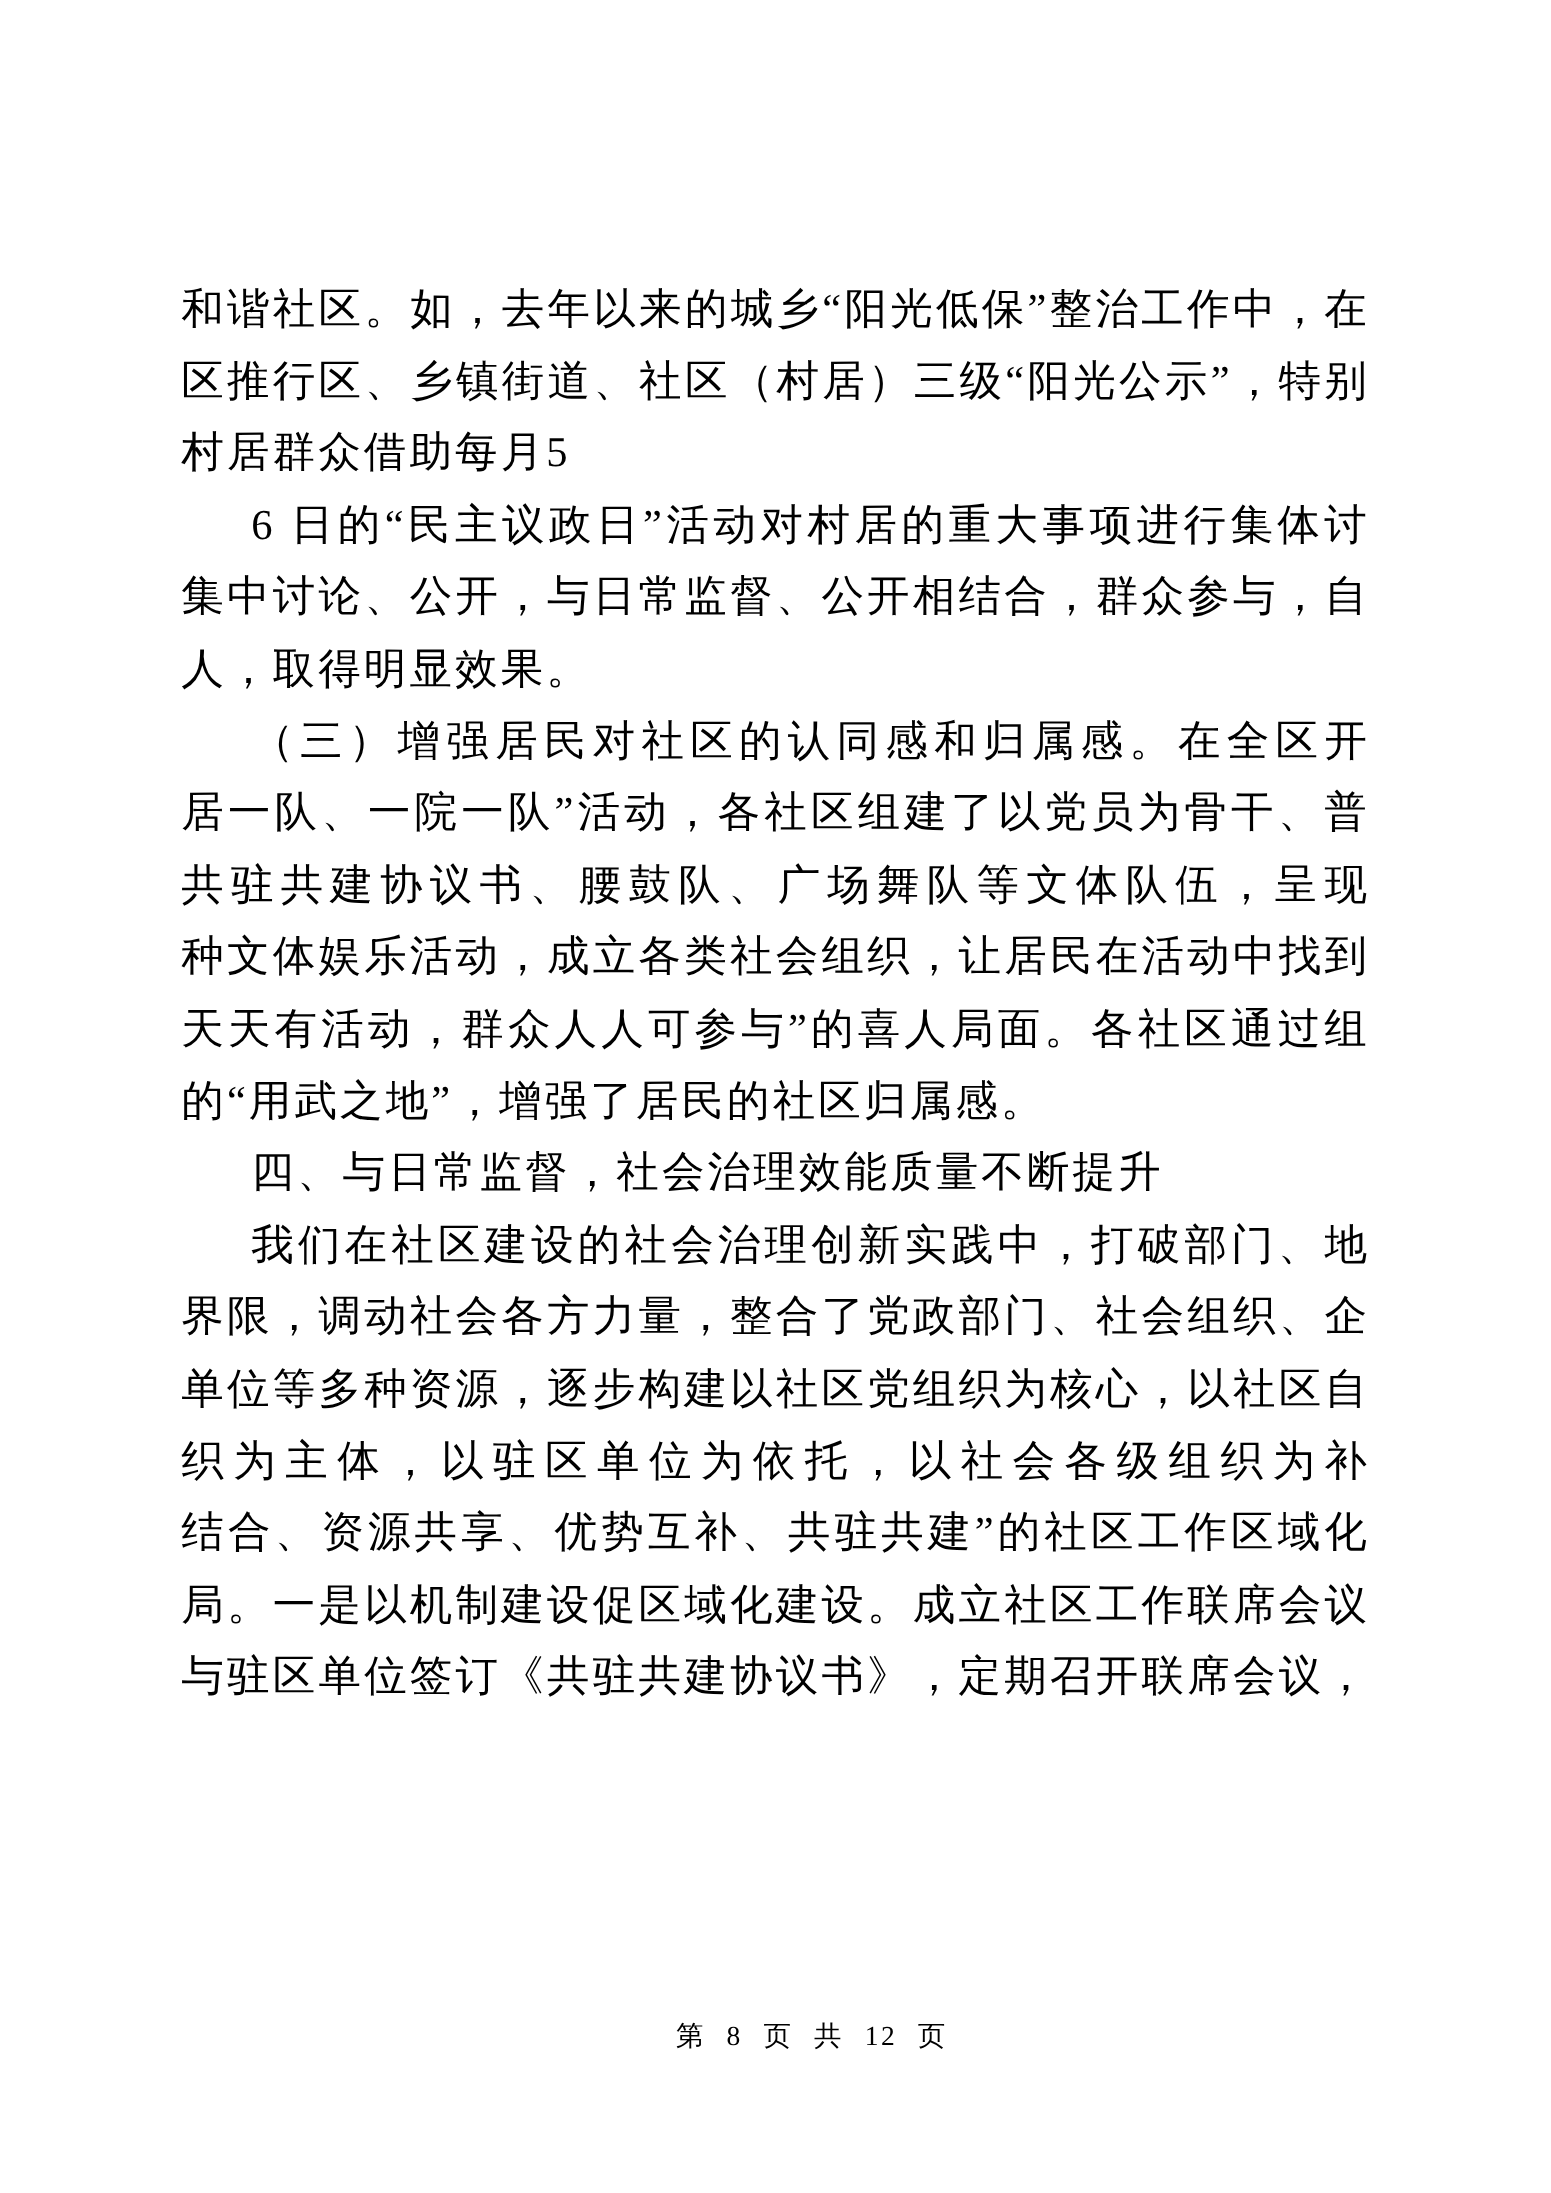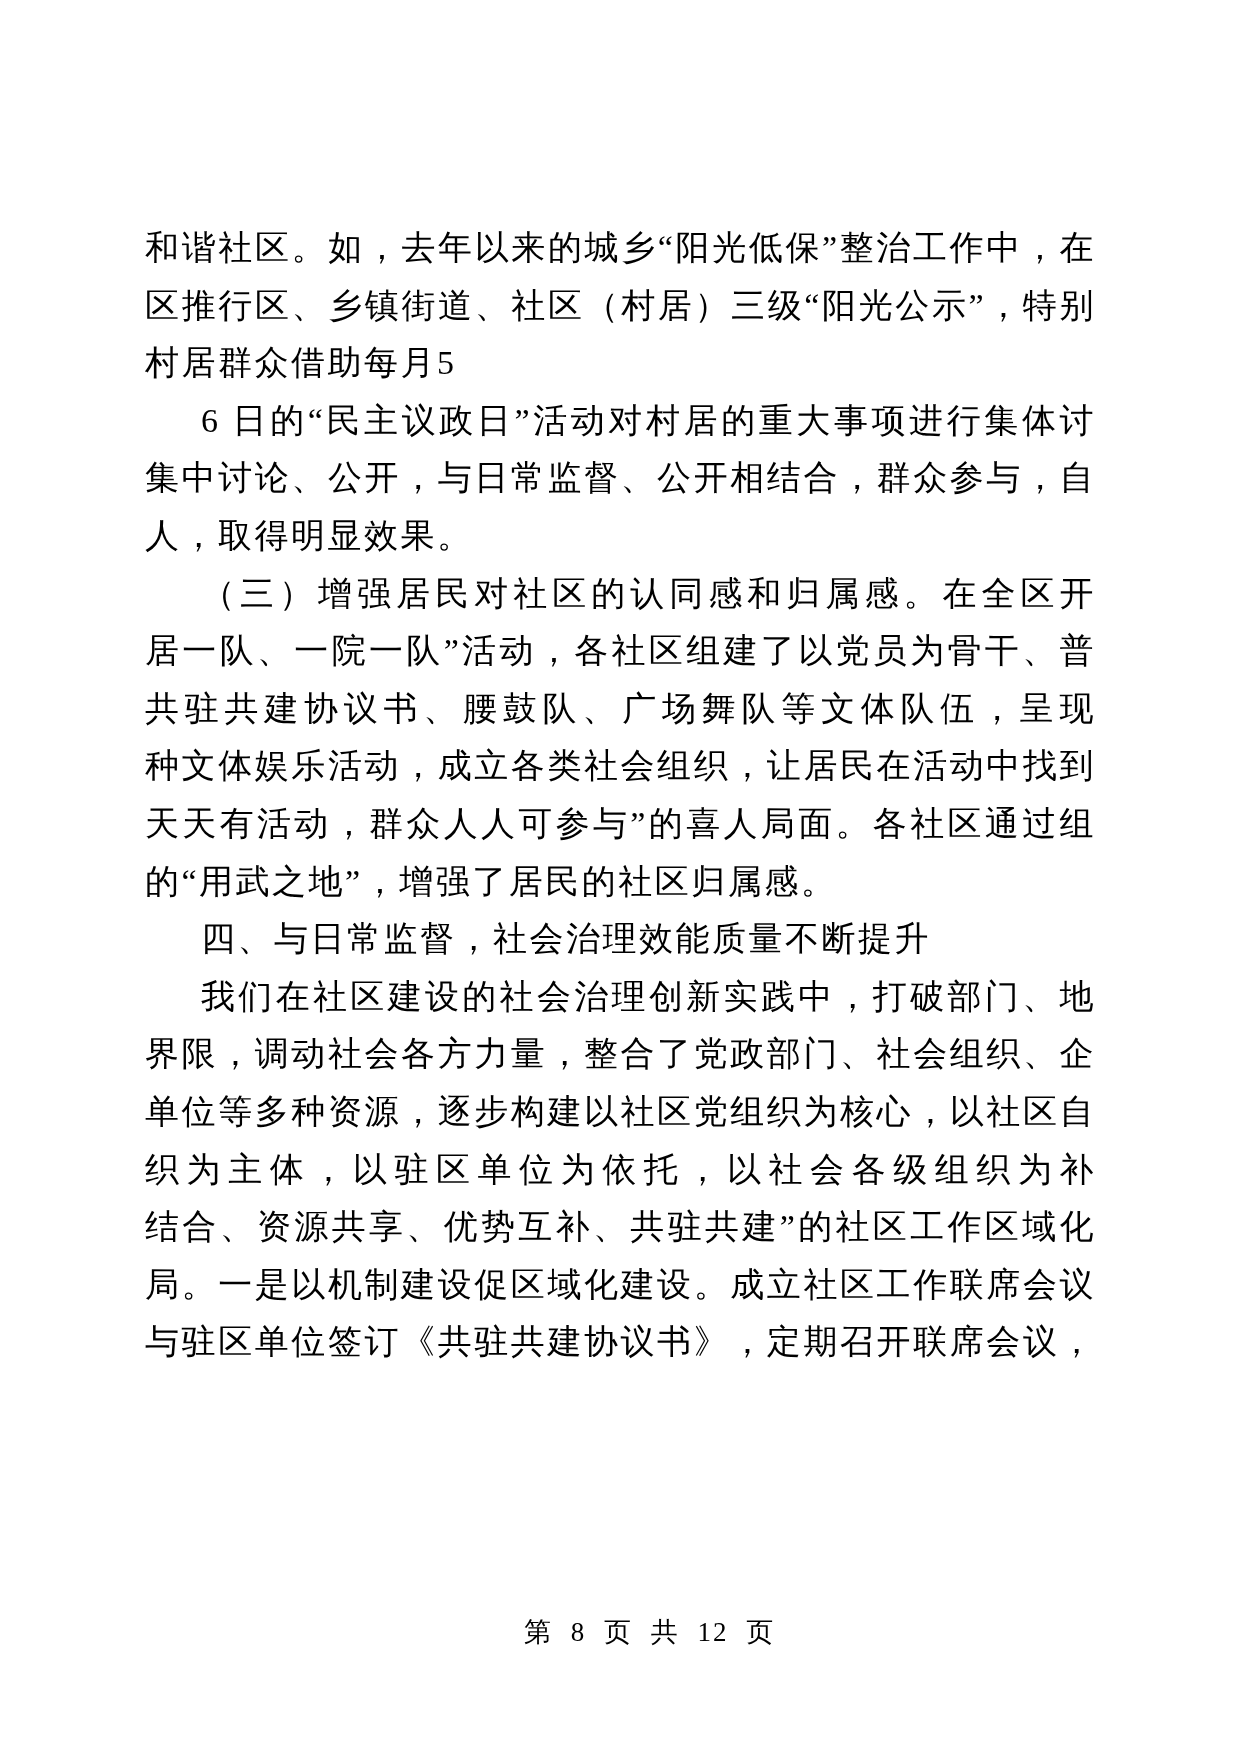--- a/index.html
+++ b/index.html
@@ -38,21 +38,21 @@
   .ind {
     padding-left: 56px;
   }
   .footer {
     position: absolute;
     top: 1614px;
     left: 0;
     width: 100%;
     text-align: center;
     text-indent: 58px;
-    font-size: 27px;
+    font-size: 22px;
     letter-spacing: 2px;
     word-spacing: 9px;
     color: #000000;
   }
 </style>
 </head>
 <body>
 
 <div class="page">
   <div class="content">

